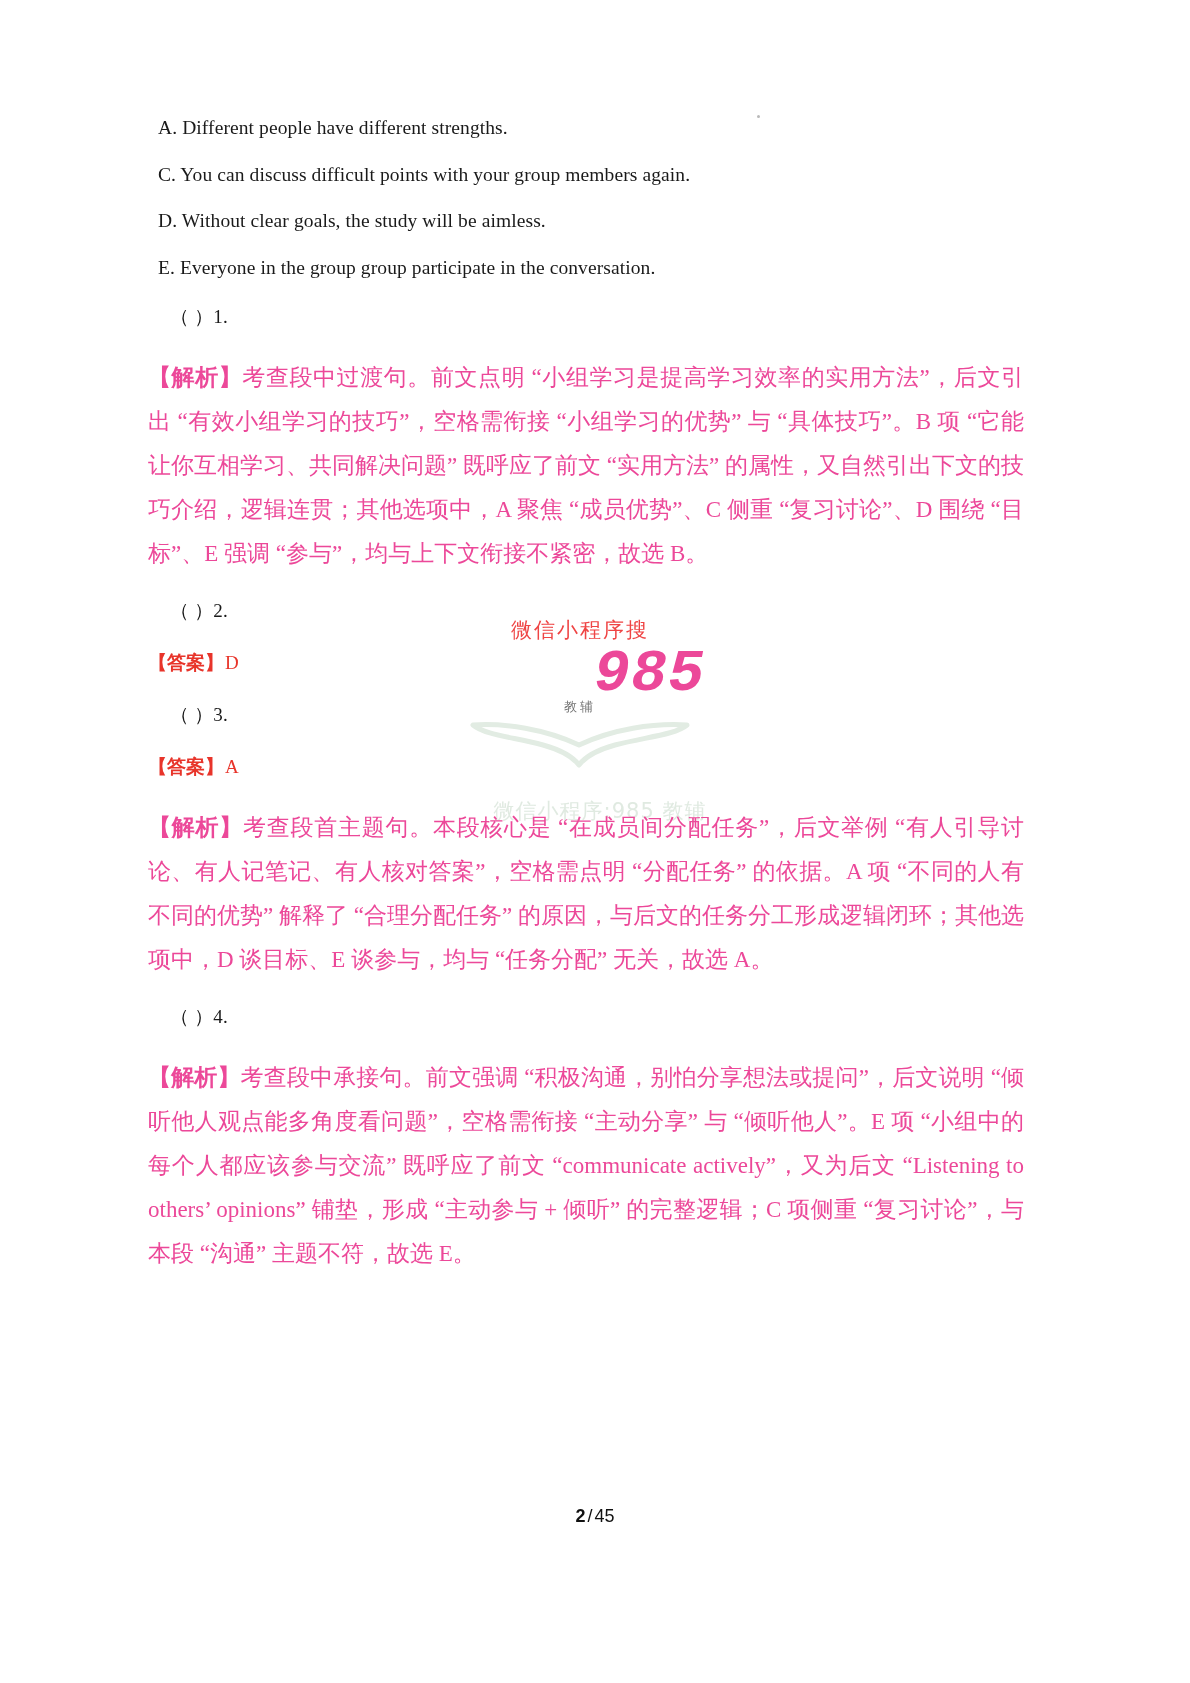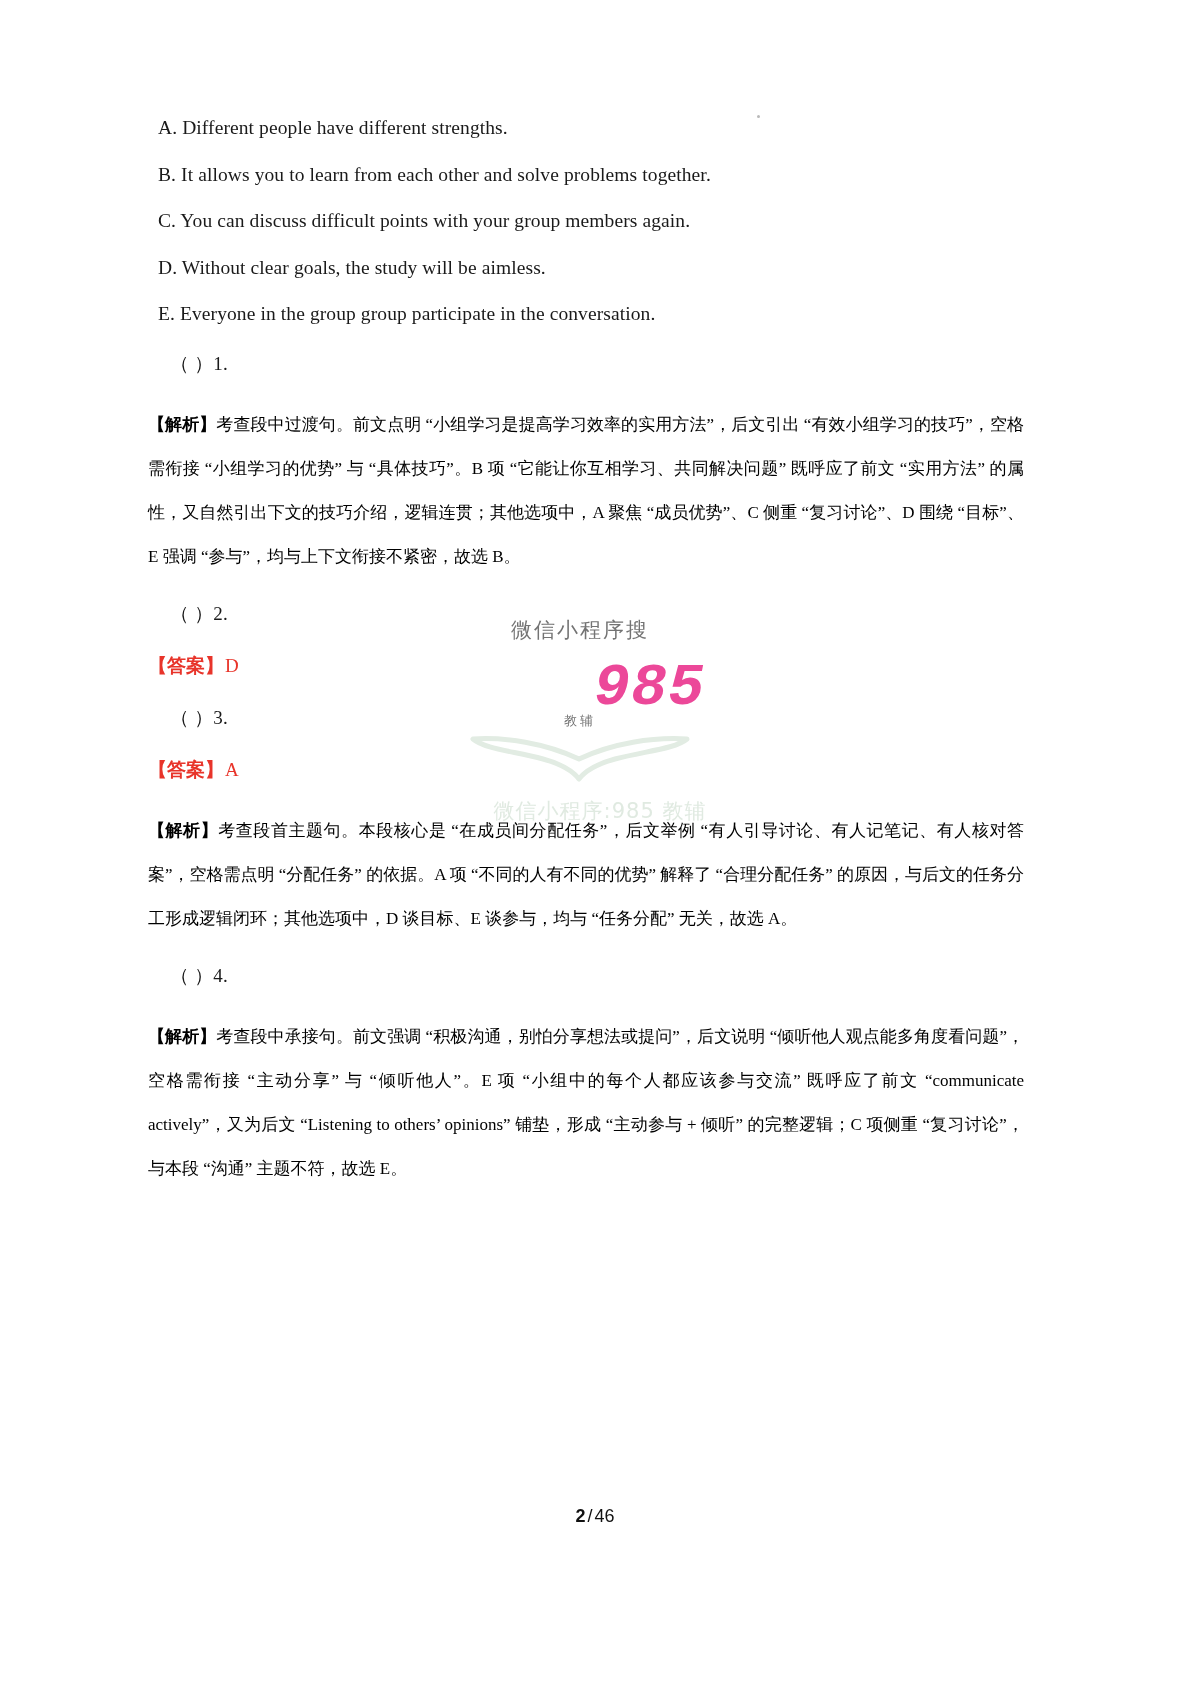--- a/index.html
+++ b/index.html
@@ -70,22 +70,22 @@
   }
   .answer-line .tag {
     font-weight: bold;
   }
   .answer-line .val {
     font-weight: normal;
     padding-left: 1px;
   }
 
   .explain-block {
-    font-size: 17px;
-    color: #000000;
+    font-size: 23px;
+    color: #ec4899;
     margin: 0 0 22px 0;
     line-height: 44px;
     text-align: justify;
     text-justify: inter-ideograph;
     word-break: break-word;
   }
   .explain-block .tag { font-weight: bold; }
 
   
   .watermark {
@@ -95,24 +95,24 @@
     width: 250px;
     height: 230px;
     z-index: 1;
     pointer-events: none;
     text-align: center;
     opacity: 1;
   }
   .wm-top {
     font-family: "DejaVu Sans", sans-serif;
     font-size: 21px;
-    color: #737373;
+    color: #ef4444;
     letter-spacing: 2px;
     line-height: 1;
-    margin-bottom: 16px;
+    margin-bottom: 2px;
   }
   .wm-985 {
     font-family: Liberation Mono, monospace;
     font-size: 60px;
     font-style: italic;
     font-weight: bold;
     color: #ec4899;
     line-height: 1.05;
     letter-spacing: 1px;
     text-align: right;
@@ -178,21 +178,20 @@
                  C 210 16, 180 18, 150 26 C 132 31, 120 38, 114 46
                  C 108 38, 96 31, 78 26 C 48 18, 20 16, 8 6 Z" fill="none" stroke="#e2ece3" stroke-width="5" stroke-linejoin="round"></path>
       </svg>
     </div>
   </div>
   <div class="wm-caption">微信小程序:985 教辅</div>
 
   <div class="content">
 
     <div class="option-line">A. Different people have different strengths.</div>
-    <div class="option-line">B. It allows you to learn from each other and solve problems together.</div>
     <div class="option-line">C. You can discuss difficult points with your group members again.</div>
     <div class="option-line">D. Without clear goals, the study will be aimless.</div>
     <div class="option-line">E. Everyone in the group group participate in the conversation.</div>
 
     <div class="question-line">（ ）1.</div>
     <div class="explain-block">
       <span class="tag">【解析】</span><span>考查段中过渡句。前文点明 “小组学习是提高学习效率的实用方法”，后文引出 “有效小组学习的技巧”，空格需衔接 “小组学习的优势” 与 “具体技巧”。B 项 “它能让你互相学习、共同解决问题” 既呼应了前文 “实用方法” 的属性，又自然引出下文的技巧介绍，逻辑连贯；其他选项中，A 聚焦 “成员优势”、C 侧重 “复习讨论”、D 围绕 “目标”、E 强调 “参与”，均与上下文衔接不紧密，故选 B。</span>
     </div>
 
     <div class="question-line">（ ）2.</div>
@@ -209,16 +208,16 @@
     </div>
 
     <div class="question-line">（ ）4.</div>
     <div class="explain-block">
       <span class="tag">【解析】</span><span>考查段中承接句。前文强调 “积极沟通，别怕分享想法或提问”，后文说明 “倾听他人观点能多角度看问题”，空格需衔接 “主动分享” 与 “倾听他人”。E 项 “小组中的每个人都应该参与交流” 既呼应了前文 “communicate actively”，又为后文 “Listening to others’ opinions” 铺垫，形成 “主动参与 + 倾听” 的完整逻辑；C 项侧重 “复习讨论”，与本段 “沟通” 主题不符，故选 E。</span>
     </div>
 
   </div>
 
   <div class="footer">
-    <span class="cur">2</span><span class="sep">/</span><span class="tot">46</span>
+    <span class="cur">2</span><span class="sep">/</span><span class="tot">45</span>
   </div>
 
 </div>
 
 </body></html>

